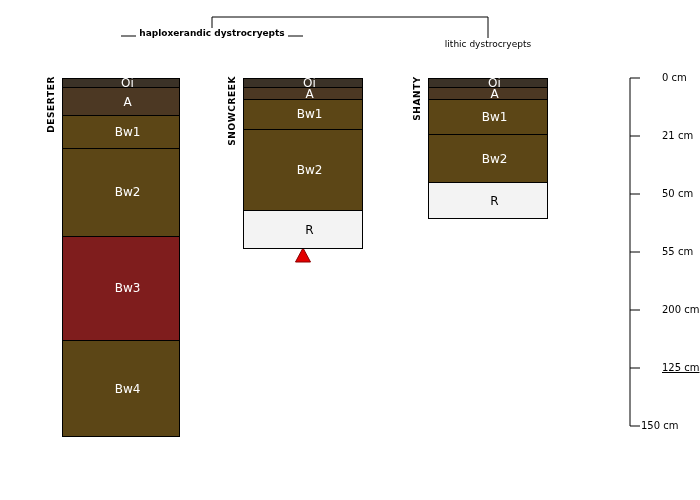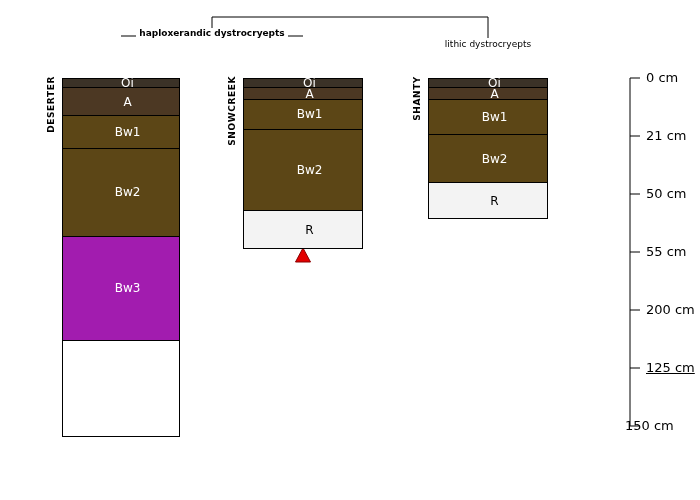--- a/index.html
+++ b/index.html
@@ -7,21 +7,21 @@
   body { font-family:"DejaVu Sans","Liberation Sans",sans-serif; }
   #canvas { position:relative; width:700px; height:500px; background:#ffffff; overflow:hidden; }
   #overlay { position:absolute; left:0; top:0; width:700px; height:500px; }
   .column { position:absolute; border:1px solid #000; background:#fff; }
   .horizon { position:relative; display:flex; align-items:center; justify-content:center; width:100%; }
   .hlabel { font-size:12px; line-height:1; white-space:nowrap;margin-left:13px; }
   .pname { position:absolute; writing-mode:vertical-rl; transform:rotate(180deg);
            font-size:9px; font-weight:bold; letter-spacing:0.6px; color:#000; line-height:13px; }
   .anno { position:absolute; text-align:center; font-size:9px; color:#000; }
   .anno .anno-text { background:#ffffff; padding:0 3px; line-height:10px; display:inline-block; }
-  .dlabel { position:absolute; font-size:13px; color:#000; line-height:10px; white-space:nowrap; }
+  .dlabel { position:absolute; font-size:10px; color:#000; line-height:10px; white-space:nowrap;margin-left:16px; }
 </style>
 </head>
 <body>
 
 <div id="canvas">
   <svg id="overlay" viewBox="0 0 700 500" xmlns="http://www.w3.org/2000/svg">
       <path d="M121,36 H303" stroke="#000000" fill="none" stroke-width="1"></path>
       <path d="M212,36 V17 H488 V38" stroke="#000000" fill="none" stroke-width="1"></path>
       <line x1="630" y1="78" x2="630" y2="426" stroke="#000000" stroke-width="1"></line>
       <line x1="630" y1="78" x2="640" y2="78" stroke="#000000" stroke-width="1"></line>
@@ -41,22 +41,25 @@
         </div>
         <div class="horizon" style="height: 27.84px; background: rgb(76, 56, 35); border-bottom: 1px solid rgb(0, 0, 0);">
           <span class="hlabel" style="color: rgb(255, 255, 255);">A</span>
         </div>
         <div class="horizon" style="height: 32.48px; background: rgb(92, 70, 22); border-bottom: 1px solid rgb(0, 0, 0);">
           <span class="hlabel" style="color: rgb(255, 255, 255);">Bw1</span>
         </div>
         <div class="horizon" style="height: 88.16px; background: rgb(92, 70, 22); border-bottom: 1px solid rgb(0, 0, 0);">
           <span class="hlabel" style="color: rgb(255, 255, 255);">Bw2</span>
         </div>
-        <div class="horizon" style="height: 104.4px; background: #a21caf; border-bottom: 1px solid rgb(0, 0, 0);">
+        <div class="horizon" style="height: 104.4px; background: #7f1d1d; border-bottom: 1px solid rgb(0, 0, 0);">
           <span class="hlabel" style="color: rgb(255, 255, 255);">Bw3</span>
+        </div>
+        <div class="horizon" style="height: 95.12px; background: rgb(92, 70, 22);">
+          <span class="hlabel" style="color: rgb(255, 255, 255);">Bw4</span>
         </div>
       </div>
       <div class="pname" style="left: 45px; top: 76px;">DESERTER</div>
       <div class="column" style="left: 243px; top: 78px; width: 120px; height: 171.36px; border-color: rgb(0, 0, 0);">
         <div class="horizon" style="height: 9.28px; background: rgb(59, 50, 39); border-bottom: 1px solid rgb(0, 0, 0);">
           <span class="hlabel" style="color: rgb(255, 255, 255);">Oi</span>
         </div>
         <div class="horizon" style="height: 11.6px; background: rgb(76, 56, 35); border-bottom: 1px solid rgb(0, 0, 0);">
           <span class="hlabel" style="color: rgb(255, 255, 255);">A</span>
         </div>

